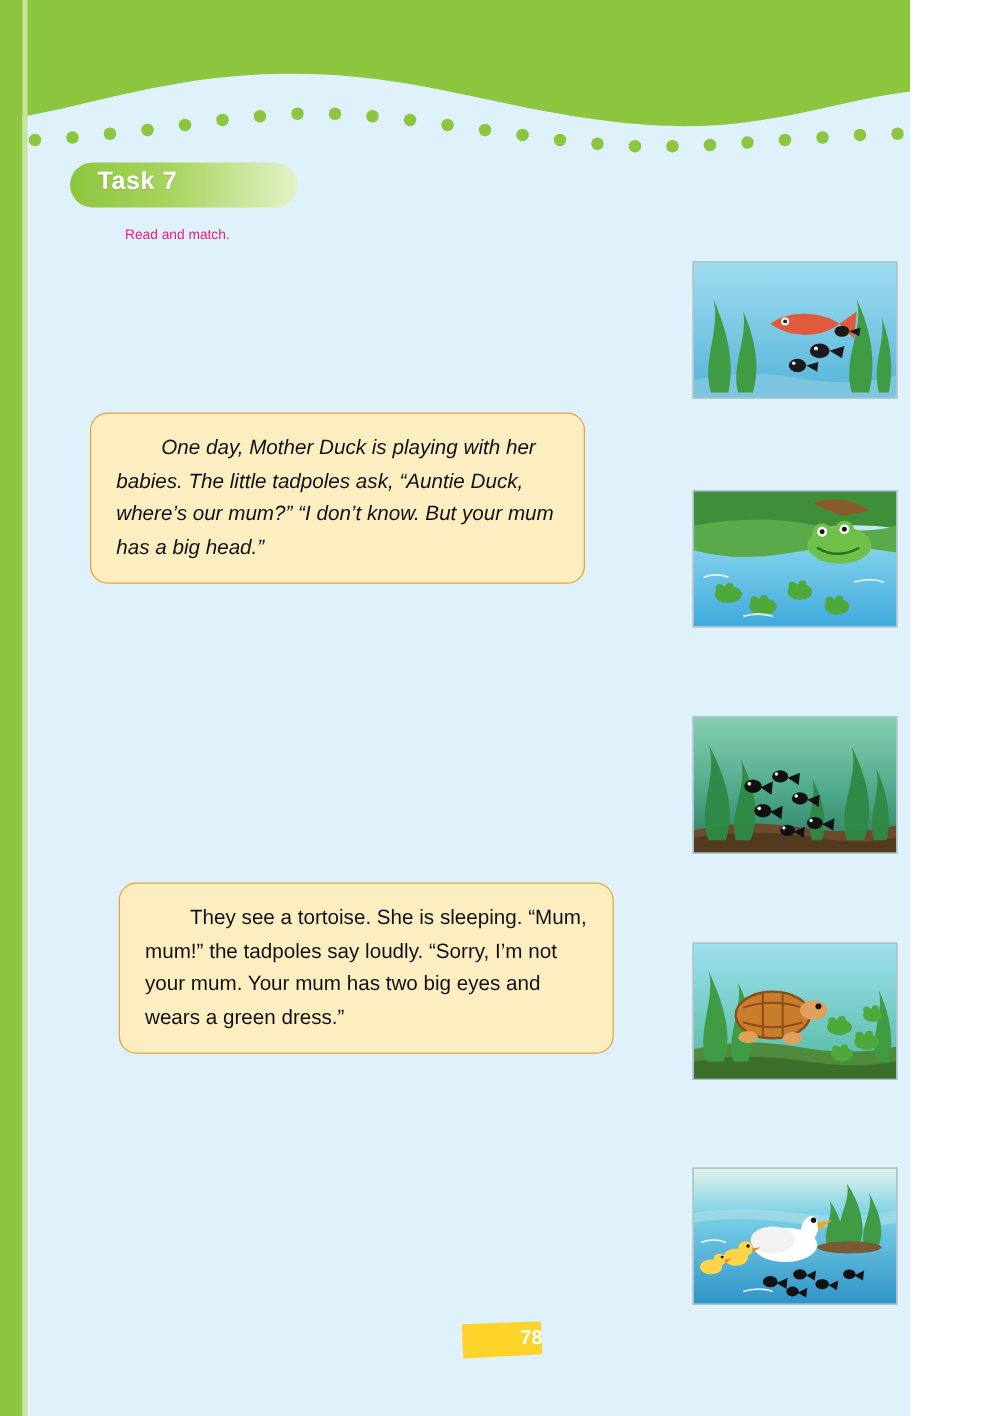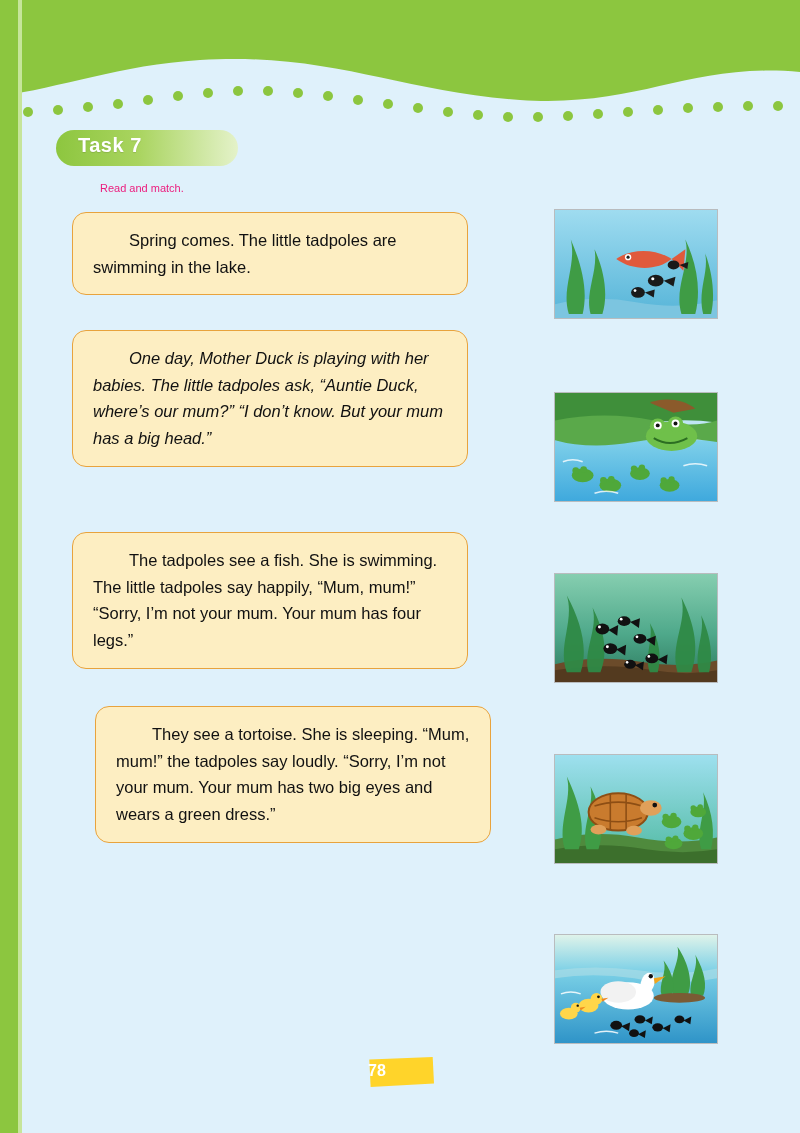--- a/index.html
+++ b/index.html
@@ -9,21 +9,21 @@
     height: 1133px;
     font-family: "Liberation Sans", sans-serif;
     background: #ffffff;
     position: relative;
     overflow: hidden;
   }
 
   .page {
     position: absolute;
     left: 0; top: 0;
-    width: 800px;
+    width: 728px;
     height: 1133px;
     background: #dff1fb;
     overflow: hidden;
   }
 
   
   .left-bar {
     position: absolute;
     left: 0; top: 0;
     width: 18px;
@@ -127,21 +127,21 @@
     height: 30px;
     background: #ffd42a;
     z-index: 6;
     clip-path: polygon(2% 8%, 98% 0%, 100% 88%, 4% 100%);
   }
   .page-num {
     position: absolute;
     left: 368px;
     top: 1062px;
     width: 66px;
-    text-align: left;
+    text-align: right;
     font-size: 16px;
     font-weight: bold;
     color: #ffffff;
     z-index: 7;
   }
 </style>
 </head>
 <body>
 
 <div class="page">
@@ -182,21 +182,20 @@
   </svg>
 
   <div class="left-bar"></div>
   <div class="left-bar-inner"></div>
 
   <div class="task-chip"></div>
   <div class="task-chip-label">Task 7</div>
 
   <div class="instruction">Read and match.</div>
 
-  <div class="card" style="top:212px;">Spring comes. The little tadpoles are swimming in the lake.</div>
   <div class="pic" style="top:209px;">
     <svg viewBox="0 0 164 110" preserveAspectRatio="none">
       <defs>
         <linearGradient id="w1" x1="0" y1="0" x2="0" y2="1">
           <stop offset="0%" stop-color="#9fdcf0"></stop>
           <stop offset="100%" stop-color="#55b4d8"></stop>
         </linearGradient>
       </defs>
       <rect width="164" height="110" fill="url(#w1)"></rect>
       <path d="M0,96 Q40,86 82,94 Q126,102 164,92 L164,110 L0,110 Z" fill="#7cc5e0"></path>
@@ -264,21 +263,20 @@
           <circle cx="118" cy="88" r="3.2"></circle>
       </g>
       <g stroke="#ffffff" stroke-width="1.6" fill="none" opacity="0.8">
         <path d="M8,70 q10,-4 20,0"></path>
         <path d="M40,102 q12,-4 24,0"></path>
         <path d="M130,74 q12,-4 24,0"></path>
       </g>
     </svg>
   </div>
 
-  <div class="card" style="top:532px;">The tadpoles see a fish. She is swimming. The little tadpoles say happily, “Mum, mum!” “Sorry, I’m not your mum. Your mum has four legs.”</div>
   <div class="pic" style="top:573px;">
     <svg viewBox="0 0 164 110" preserveAspectRatio="none">
       <defs>
         <linearGradient id="w3" x1="0" y1="0" x2="0" y2="1">
           <stop offset="0%" stop-color="#86ceb0"></stop>
           <stop offset="55%" stop-color="#4fa98b"></stop>
           <stop offset="100%" stop-color="#2d7a5e"></stop>
         </linearGradient>
       </defs>
       <rect width="164" height="110" fill="url(#w3)"></rect>

